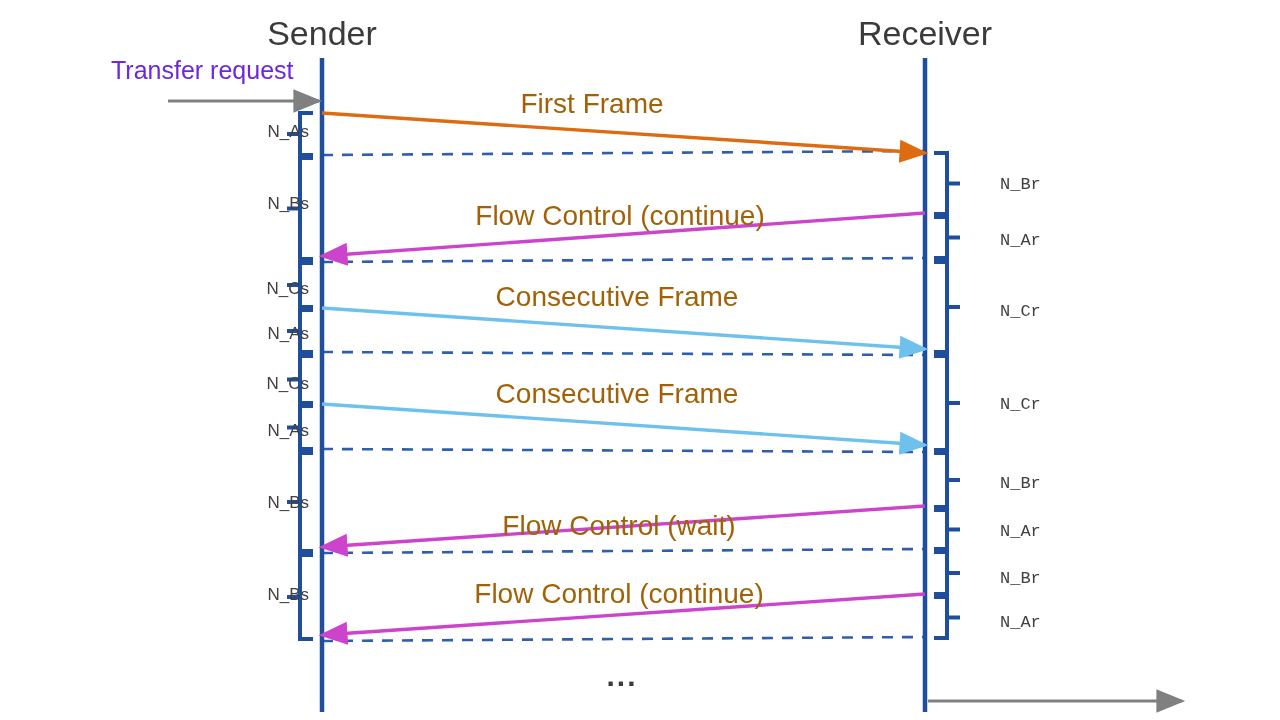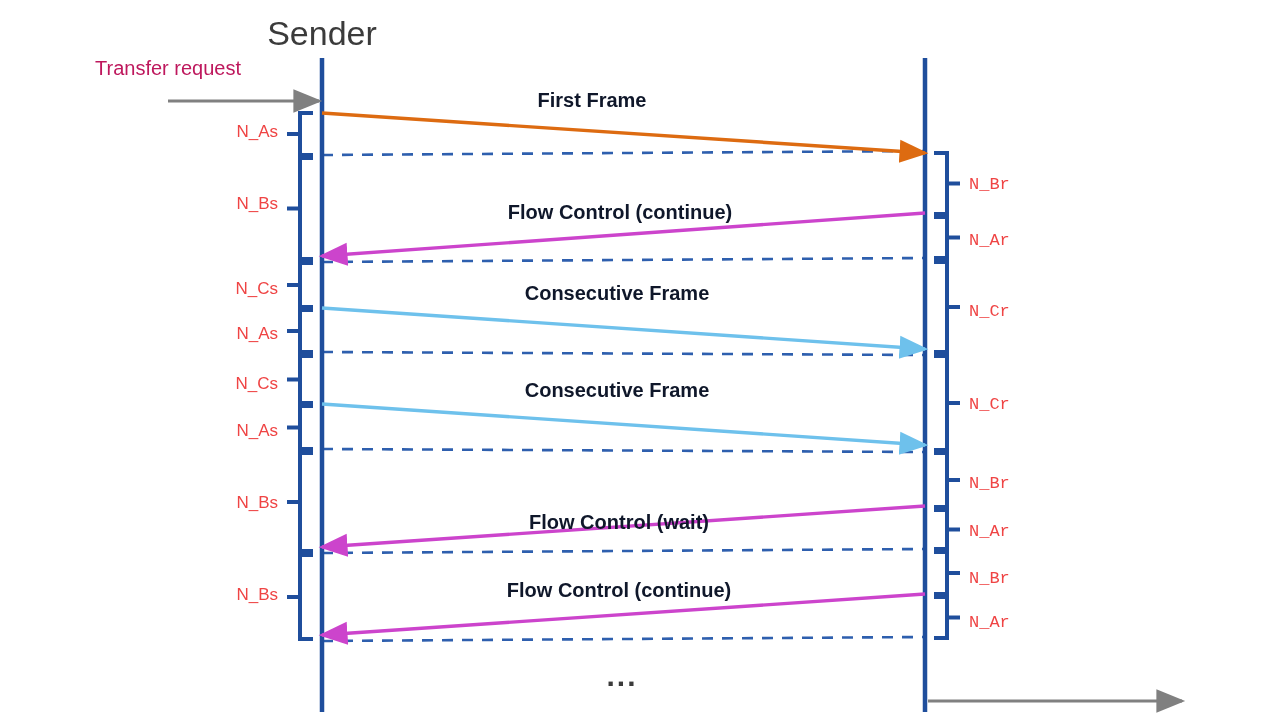--- a/index.html
+++ b/index.html
@@ -29,33 +29,34 @@
     position: absolute;
     white-space: nowrap;
     line-height: 1;
   }
   .actor-title {
     font-size: 34px;
     color: #3b3b3b;
     transform: translate(-50%, 0);
   }
   .msg-label {
-    font-size: 20px;
-    color: #0f172a;
+    font-size: 28px;
+    color: #a16207;
     transform: translate(-50%, 0);
-    font-weight: bold;
   }
   .edge-label {
-    font-size: 20px;
-    color: #be185d;
+    font-size: 25px;
+    color: #6d28d9;
+    margin-left: 16px;
   }
   .timer-label {
     font-size: 17px;
-    color: #ef4444;
+    color: #404040;
     transform: translate(-100%, -50%);
+    margin-left: 31px;
   }
   .timer-label.rightside {
     transform: translate(0, -50%);
     font-family: Liberation Mono, monospace;
   }
   .ellipsis {
     font-size: 30px;
     font-weight: bold;
     color: #3b3b3b;
     transform: translate(-50%, -50%);
@@ -137,20 +138,21 @@
         <line x1="925" y1="594" x2="322" y2="635" stroke="#CC44CC" stroke-width="3.4" marker-end="url(#ah-magenta)"></line>
       </g>
     <g id="g-external">
         <line x1="168" y1="101" x2="319" y2="101" stroke="#808080" stroke-width="3.2" marker-end="url(#ah-grey)"></line>
         <line x1="928" y1="701" x2="1182" y2="701" stroke="#808080" stroke-width="3.2" marker-end="url(#ah-grey)"></line>
       </g>
   </svg>
 
   <div class="lbl actor-title" id="title-sender" style="left:322px; top:16px;">Sender</div>
 
+  <div class="lbl actor-title" id="title-receiver" style="left:925px; top:16px;">Receiver</div>
 
   <div class="lbl edge-label" id="label-transfer-request" style="left:95px; top:58px;">Transfer request</div>
 
 
   <div class="lbl ellipsis" id="label-ellipsis" style="left:622px; top:676px;">...</div>
 
   <div id="msg-labels">
       <div class="lbl msg-label" style="left: 592px; top: 90px;">First Frame</div>
       <div class="lbl msg-label" style="left: 620px; top: 202px;">Flow Control (continue)</div>
       <div class="lbl msg-label" style="left: 617px; top: 283px;">Consecutive Frame</div>

